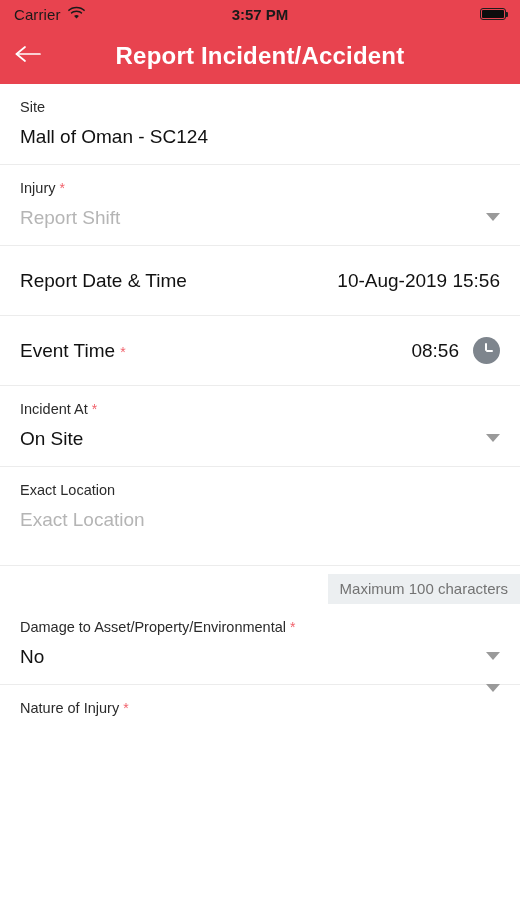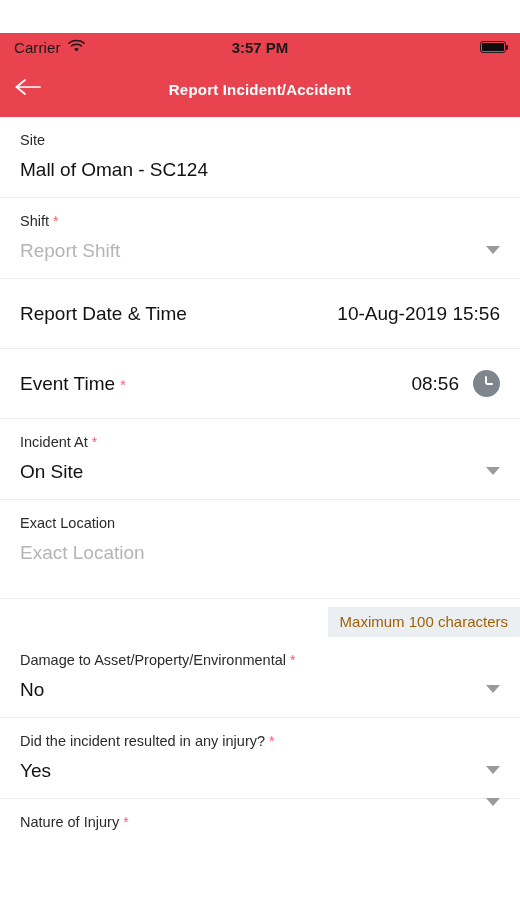--- a/index.html
+++ b/index.html
@@ -10,21 +10,20 @@
     overflow:hidden;
   }
 
   
   .status-bar{
     height:28px; width:100%;
     background:var(--brand,#e8434f);
     display:flex; align-items:center;
     padding:0 14px;
     position:relative;
-    margin-top:33px;
   }
   .sb-left{ display:flex; align-items:center; gap:7px; }
   .sb-carrier{ font-size:15px; color:#1a1a1a; letter-spacing:.1px; }
   .wifi-icon{ display:block; }
   .sb-time{
     position:absolute; left:0; right:0; text-align:center;
     font-size:15px; font-weight:bold; color:#1a1a1a; pointer-events:none;
   }
   .sb-right{ margin-left:auto; display:flex; align-items:center; }
   .battery{
@@ -45,21 +44,21 @@
     display:flex; align-items:center;
     position:relative;
   }
   .back-btn{
     width:56px; height:56px;
     display:flex; align-items:center; justify-content:center;
     cursor:pointer; flex:none; z-index:2;
   }
   .nav-title{
     position:absolute; left:0; right:0; text-align:center;
-    font-size:15px; font-weight:bold; color:#ffffff; letter-spacing:.2px;
+    font-size:24px; font-weight:bold; color:#ffffff; letter-spacing:.2px;
   }
 
   
   .form{
     height:728px; width:100%;
     overflow:hidden; background:#ffffff;
   }
   .row{
     padding:0 20px;
     border-bottom:1px solid #ececec;
@@ -133,21 +132,21 @@
     content:""; position:absolute; left:13px; top:12.5px;
     width:7px; height:2px; background:#ffffff; border-radius:1px;
   }
 
   
   .hint-wrap{
     display:flex; justify-content:flex-end;
     padding:8px 0 0 0;
   }
   .hint-chip{
-    background:#eceff1; color:#a16207;
+    background:#eceff1; color:#737373;
     font-size:15px;
     padding:6px 12px 7px 12px;
   }
   .hint-row{ padding:0 0 0 20px; border-bottom:none; }
 
   .spacer-row{ height:18px; }
 </style>
 </head>
 <body>
 
@@ -184,21 +183,21 @@
 
 <div class="form">
 
   <div class="row">
     <div class="label">Site</div>
     <div class="value">Mall of Oman - SC124</div>
   </div>
 
   <div class="row select-row">
     <div class="label">
-      <span>Shift</span>
+      <span>Injury</span>
       <span class="req">*</span>
     </div>
     <div class="value placeholder">Report Shift</div>
     <span class="chevron"></span>
   </div>
 
   <div class="row-inline">
     <div class="label">Report Date &amp; Time</div>
     <div class="val-right">10-Aug-2019 15:56</div>
   </div>
@@ -238,28 +237,20 @@
 
   <div class="row select-row">
     <div class="label">
       <span>Damage to Asset/Property/Environmental</span>
       <span class="req">*</span>
     </div>
     <div class="value">No</div>
     <span class="chevron"></span>
   </div>
 
-  <div class="row select-row">
-    <div class="label">
-      <span>Did the incident resulted in any injury?</span>
-      <span class="req">*</span>
-    </div>
-    <div class="value">Yes</div>
-    <span class="chevron"></span>
-  </div>
 
   <div class="row select-row no-border">
     <div class="label">
       <span>Nature of Injury</span>
       <span class="req">*</span>
     </div>
     <span class="chevron"></span>
   </div>
 
 </div>

